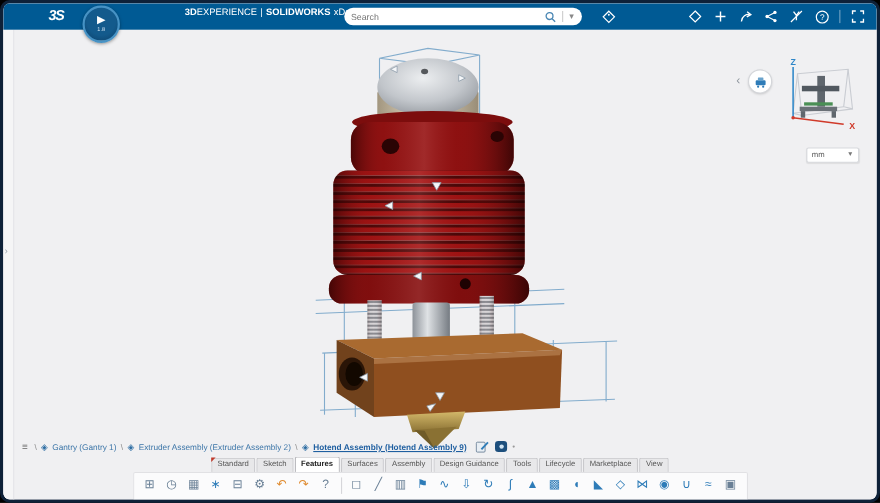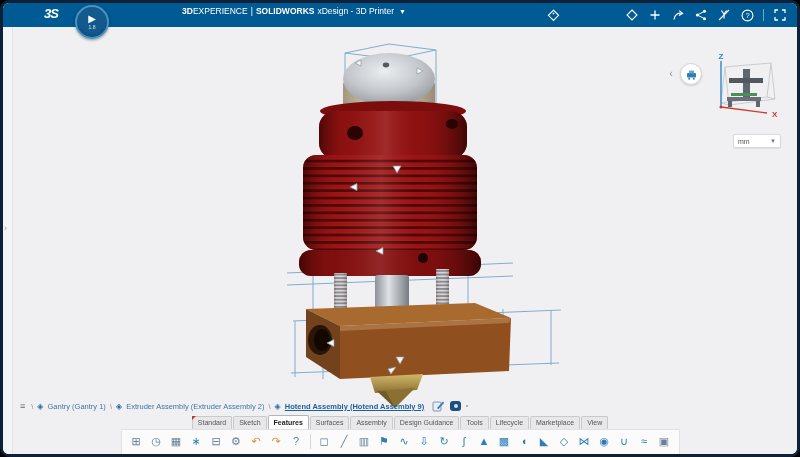--- a/index.html
+++ b/index.html
@@ -12,21 +12,21 @@
   .topbar { position:relative; height:24px; background:#005a94; display:flex;
     align-items:center; color:#fff; z-index:30; }
   .logo { position:absolute; left:13px; top:3px; font-style:italic; font-weight:bold;
     font-size:13px; letter-spacing:-1px; color:#fff;margin-left:28px; }
   .compass { position:absolute; left:72px; top:2px; width:34px; height:34px;
     border-radius:50%; background:radial-gradient(circle at 50% 40%, #135a8c 55%, #0b3e66);
     border:2px solid #4792c4; z-index:40; display:flex; flex-direction:column;
     align-items:center; justify-content:center; box-shadow:0 1px 3px rgba(0,0,0,.4); }
   .compass .play { color:#fff; font-size:10px; line-height:10px; }
   .compass .ver { color:#cfe3f2; font-size:5px; line-height:6px; }
-  .titleblock { position:absolute; left:179px; top:0; height:16px; display:flex;
+  .titleblock { position:absolute; left:165px; top:0; height:16px; display:flex;
     align-items:center; font-size:8.5px; white-space:nowrap; gap:3px; }
   .titleblock .b { font-weight:bold; }
   .caret { font-size:7px; margin-left:2px; }
   .search { position:absolute; left:310px; top:4px; width:216px; height:16px;
     background:#fff; border-radius:8px; display:flex; align-items:center; padding:0 6px; }
   .search input { flex:1; border:none; outline:none; font-size:8px; color:#444;
     background:transparent; font-family:"Liberation Sans",sans-serif; }
   .search .sdiv { width:1px; height:10px; background:#ccc; margin:0 4px; }
   .search .chev { color:#888; font-size:7px; }
   .tagbtn { position:absolute; left:543px; top:5px; }
@@ -99,20 +99,31 @@
       <span class="ver">1.8</span>
     </div>
     <div class="titleblock">
       <span><span class="b">3D</span><span>EXPERIENCE</span></span>
       <span>|</span>
       <span class="b">SOLIDWORKS</span>
       <span>xDesign - 3D Printer</span>
       <span class="caret">▼</span>
     </div>
 
+    <div class="search">
+      <input placeholder="Search" style="">
+      <span class="ticon">
+        <svg width="11" height="11" viewBox="0 0 12 12">
+            <circle cx="5" cy="5" r="3.4" fill="none" stroke="#4a87b4" stroke-width="1.3"></circle>
+            <line x1="7.6" y1="7.6" x2="10.6" y2="10.6" stroke="#4a87b4" stroke-width="1.3"></line>
+          </svg>
+      </span>
+      <span class="sdiv"></span>
+      <span class="chev">▼</span>
+    </div>
     <span class="tagbtn ticon">
       <svg width="13" height="13" viewBox="0 0 13 13">
           <path d="M6.5 1.2 L11.6 6.3 L6.5 11.4 L1.4 6.3 Z" fill="none" stroke="#fff" stroke-width="1.1"></path>
           <circle cx="6.5" cy="4.4" r="0.9" fill="#fff"></circle>
         </svg>
     </span>
 
     <div class="right-icons">
       <span class="ticon">
         <svg width="12" height="12" viewBox="0 0 12 12">

